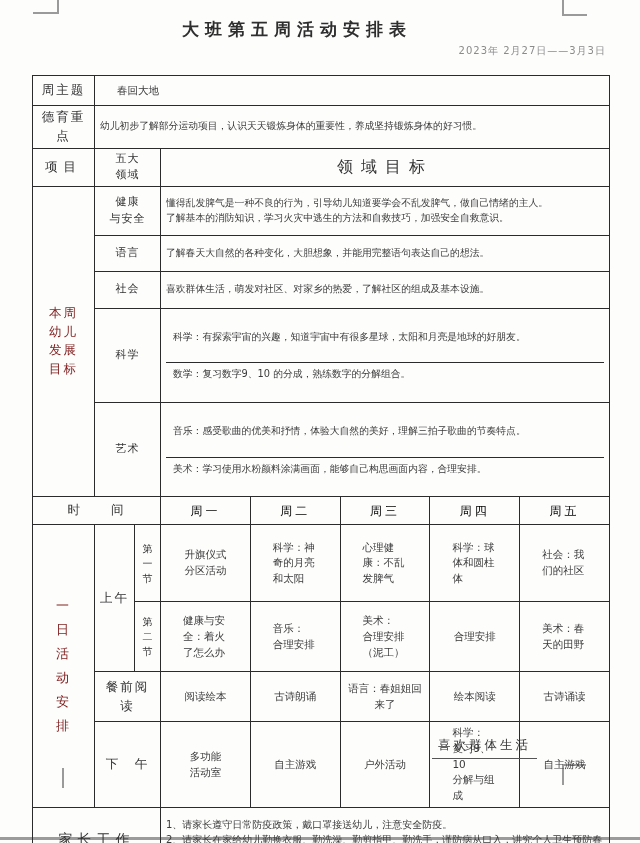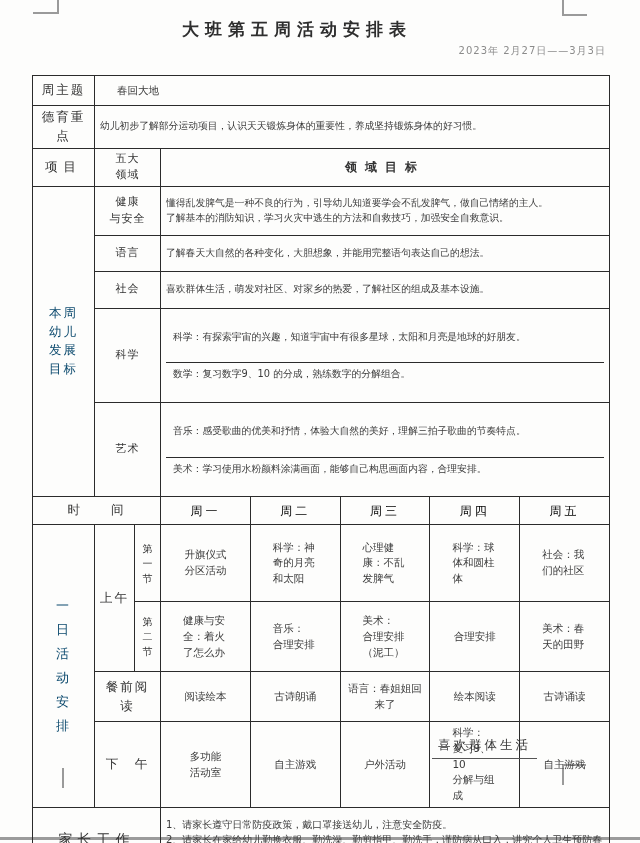--- a/index.html
+++ b/index.html
@@ -52,27 +52,27 @@
   tr.r-pre{height:50px}
   tr.r-aft{height:68px}
   tr.r-parent{height:65px}
 
   td.lab{
     text-align:center;font-size:12.5px;color:#333;
     letter-spacing:2px;padding:2px;
   }
   td.lab-sp{letter-spacing:6px;}
   td.ghead{
-    text-align:center;font-size:12px;letter-spacing:8px;color:#333;font-weight:bold;
+    text-align:center;font-size:16px;letter-spacing:8px;color:#333;
   }
   td.domain{
     text-align:center;font-size:11px;letter-spacing:1px;color:#333;padding:2px;
   }
   td.vlabel{
-    text-align:center;font-size:12.5px;color:#0c4a6e;
+    text-align:center;font-size:12.5px;color:#7f1d1d;
     line-height:2.0;letter-spacing:2px;padding:0;
   }
   td.vlabel.day-arrange{font-size:13px;line-height:1.85;}
   td.goal{font-size:9.8px;line-height:1.75;padding:3px 7px;}
   td.split{padding:0;}
   .split-line{padding:3px 7px;font-size:9.8px;line-height:1.6;white-space:pre-line;}
   .split-line + .split-line{border-top:1.4px solid #2b2b2b;}
   td.dayhead{
     text-align:center;font-size:12px;letter-spacing:3px;color:#000000;
   }

